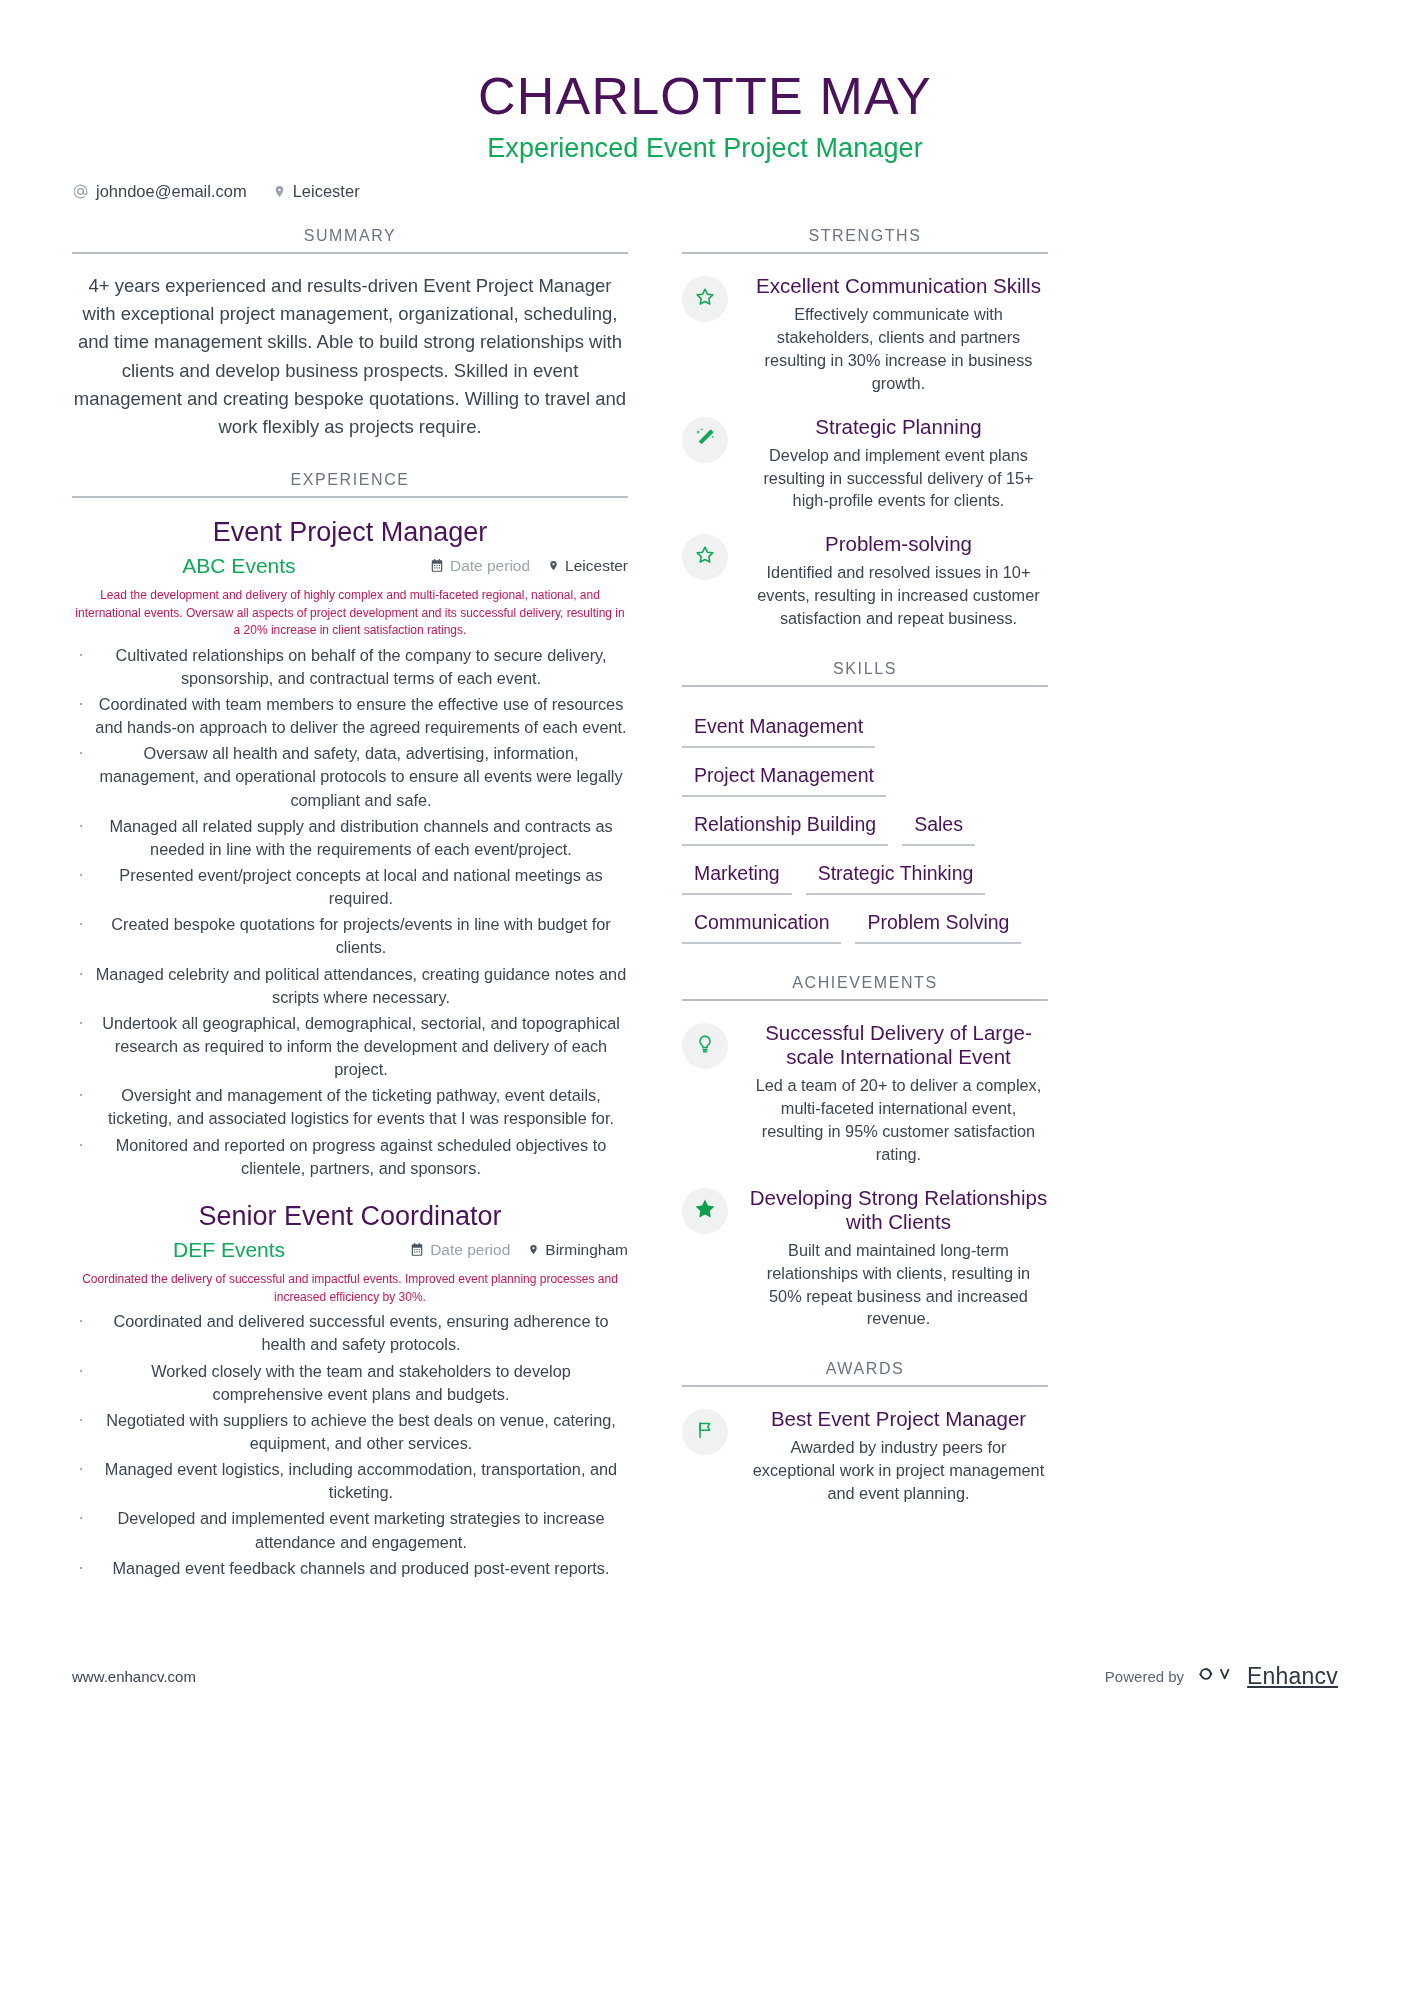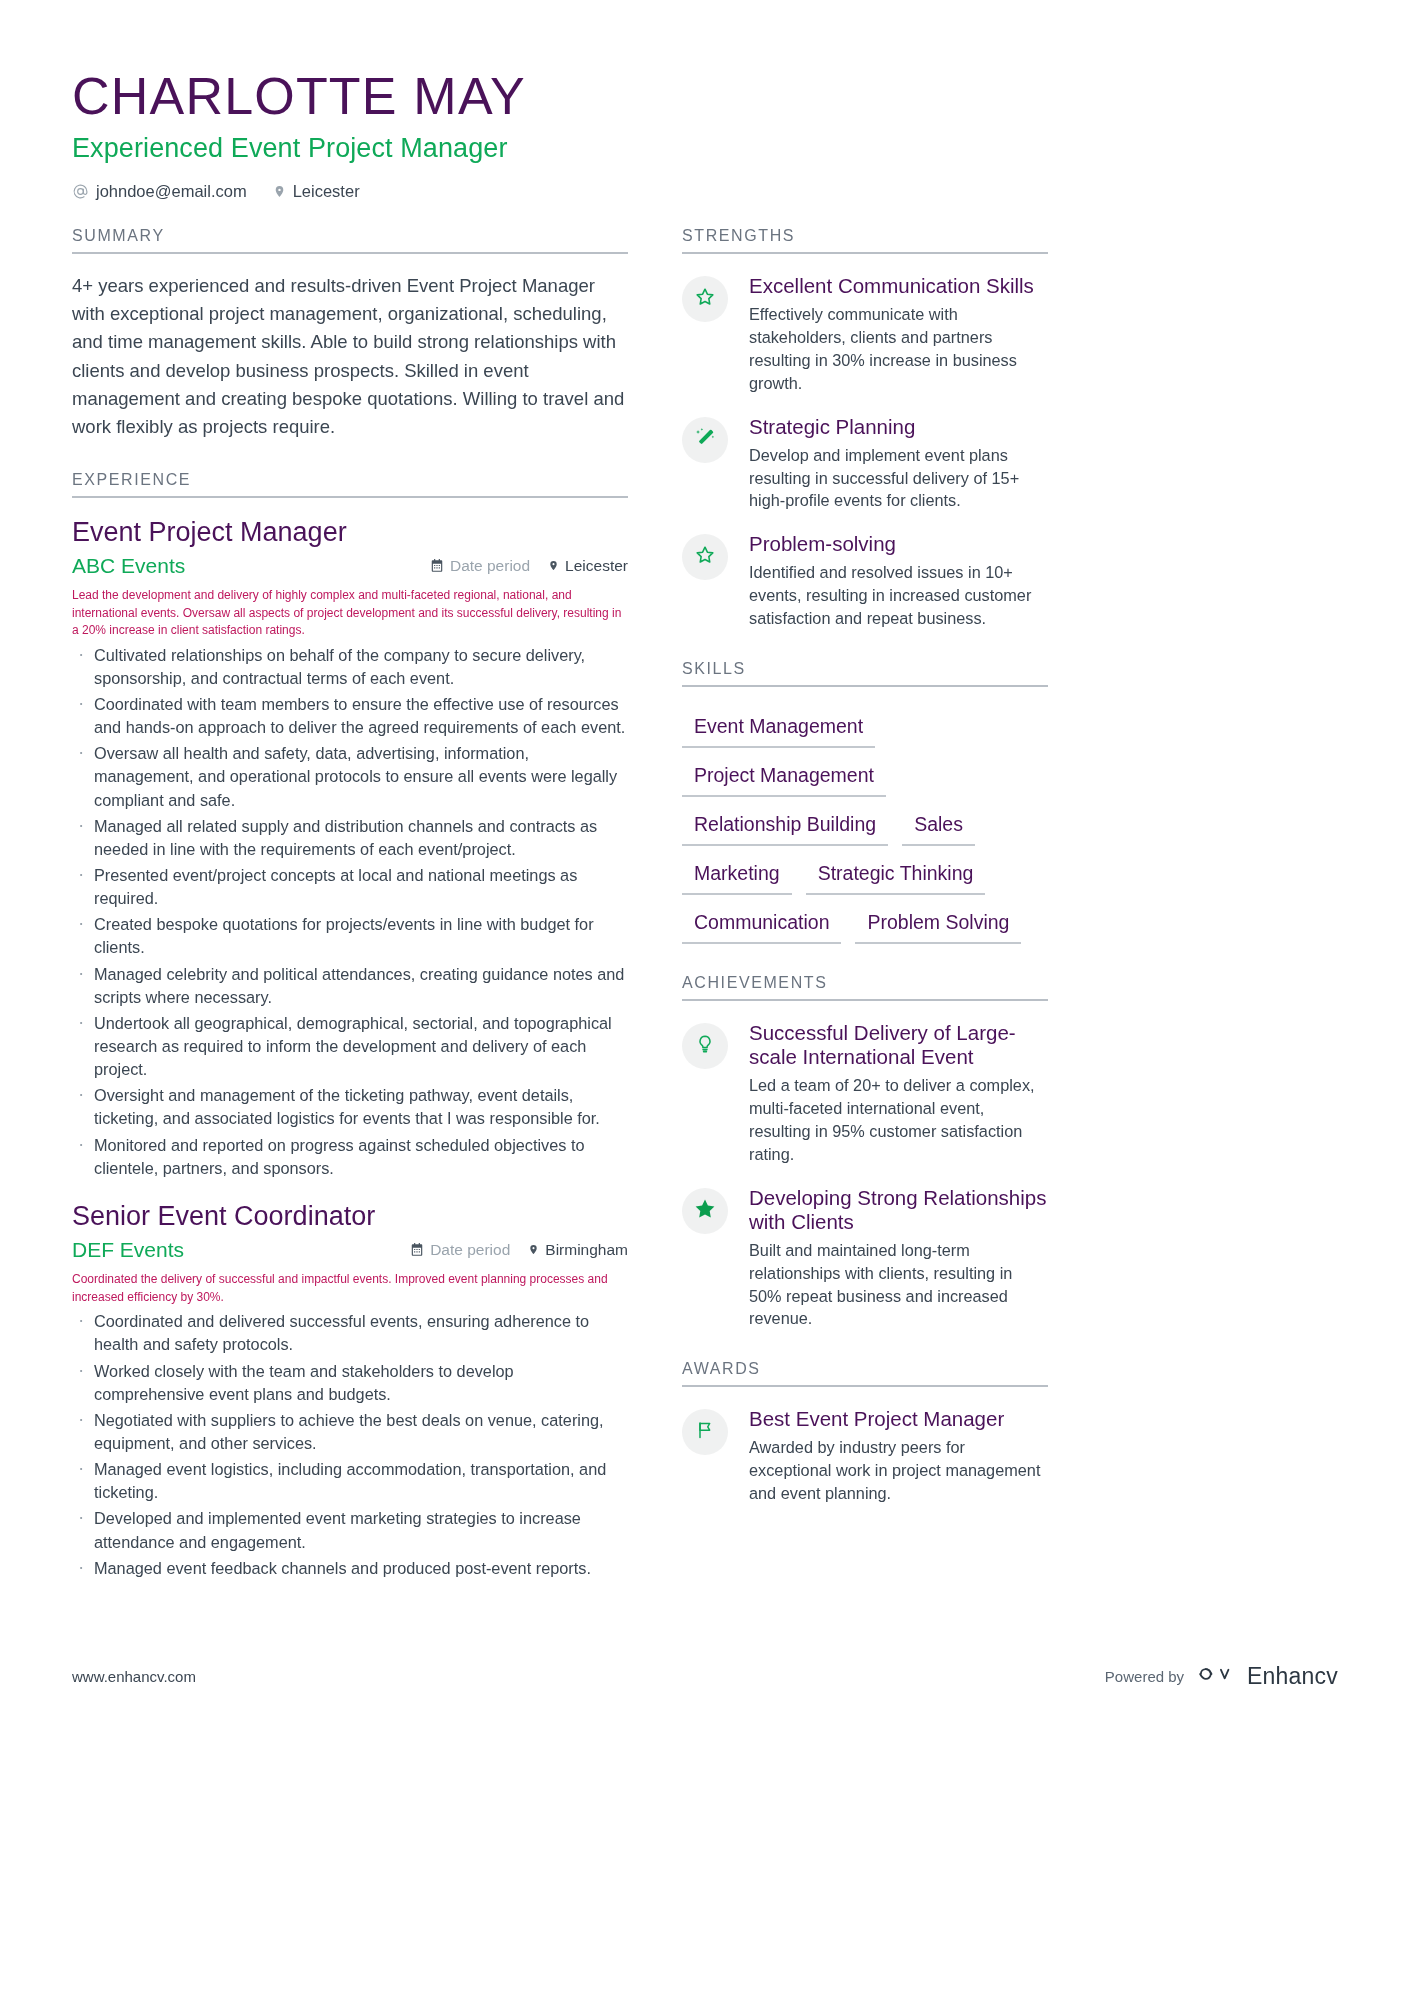--- a/index.html
+++ b/index.html
@@ -9,20 +9,21 @@
     background: #ffffff;
     font-family: "Liberation Sans", sans-serif;
     color: #3b4652;
   }
   .page {
     position: relative;
     width: 1410px;
     height: 1754px;
     padding: 60px 72px 0 72px;
     background: #fff;
+    text-align: center;
   }
 
   
   .hdr-name {
     font-size: 52px;
     font-weight: 400;
     letter-spacing: 1.2px;
     color: #4a1259;
     line-height: 1.1;
     margin-top: 8px;
@@ -160,21 +161,21 @@
   
   .footer {
     position: absolute;
     left: 72px; right: 72px; bottom: 64px;
     display: flex; align-items: center; justify-content: space-between;
   }
   .footer-url { font-size: 15px; color: #3b4652; }
   .footer-right { display: flex; align-items: center; gap: 14px; }
   .powered { font-size: 15px; color: #5b6672; }
   .brand { display: flex; align-items: center; gap: 9px; }
-  .brand-name { font-size: 23px; color: #2c3742; letter-spacing: .2px; }
+  .brand-name { font-size: 23px; color: #2c3742; letter-spacing: .2px; text-decoration: underline; }
 </style>
 </head>
 <body>
 
 <div class="page">
 
   <div>
     <div class="hdr-name">CHARLOTTE MAY</div>
     <div class="hdr-title">Experienced Event Project Manager</div>
     <div class="hdr-contact">

